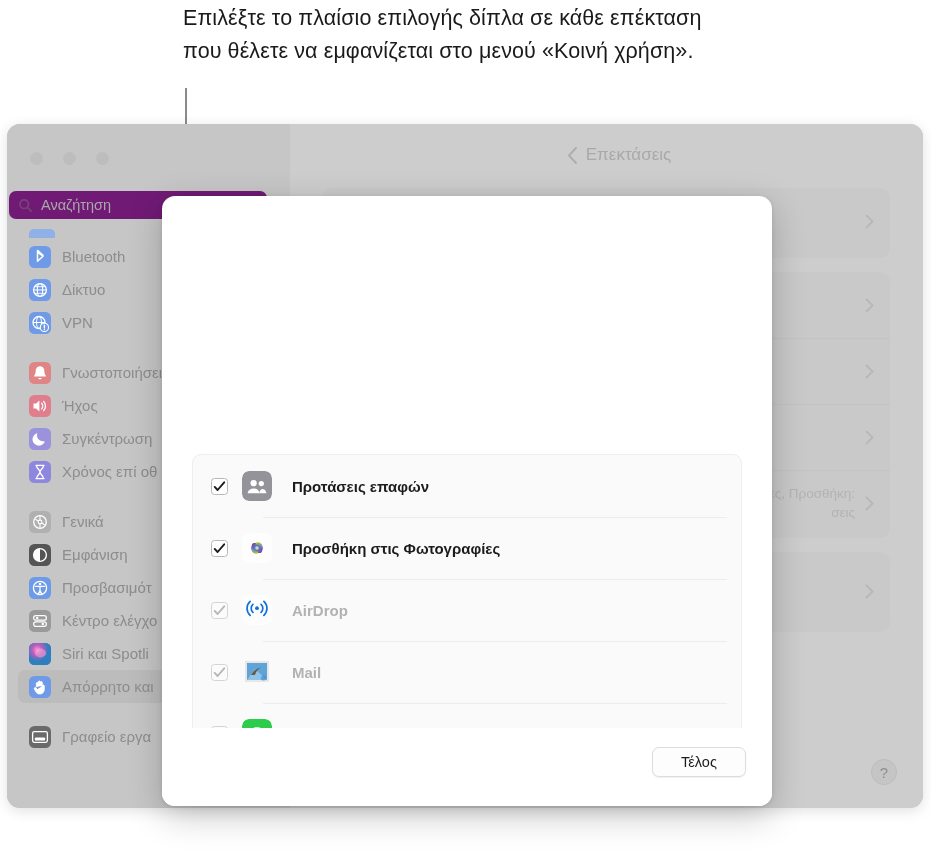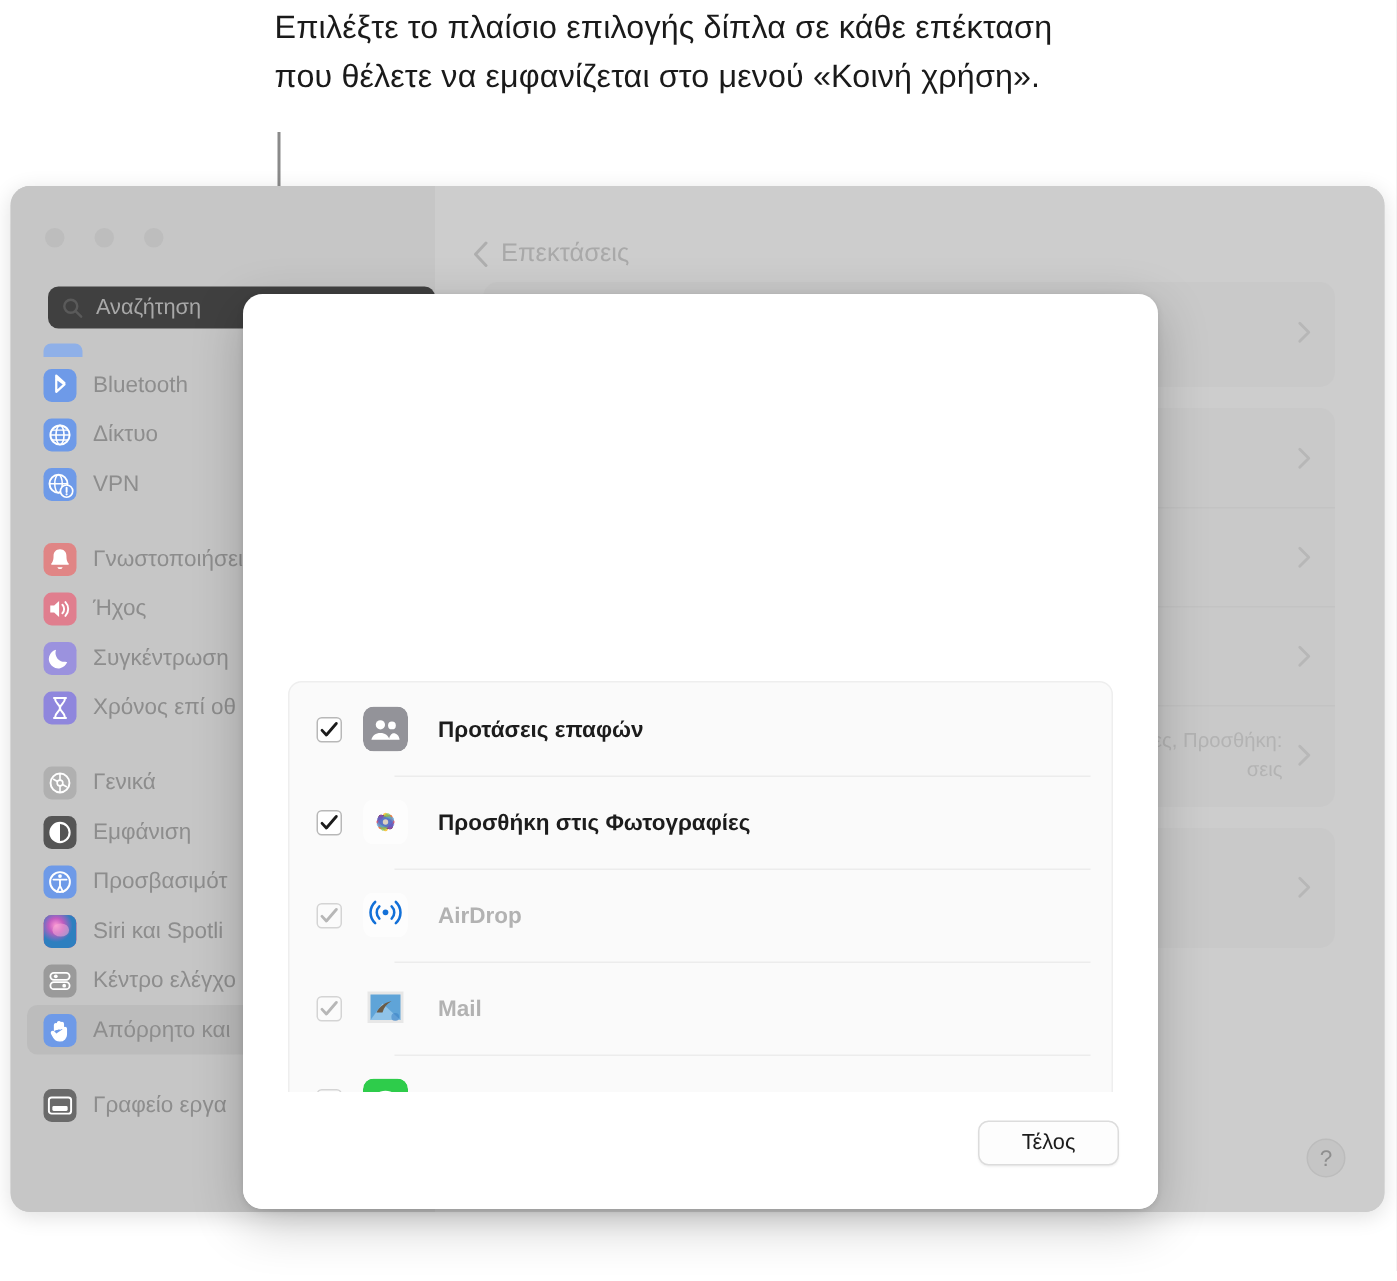--- a/index.html
+++ b/index.html
@@ -45,24 +45,24 @@
     box-shadow: 0 3px 14px rgba(0,0,0,0.12);
   }
   .bg-sidebar {
     position: absolute; left: 0; top: 0;
     width: 283px; height: 100%;
     background: #c6c6c6;
   }
   .traffic { position: absolute; left: 23px; top: 28px; display: flex; gap: 20px; }
   .traffic span { width: 13px; height: 13px; border-radius: 50%; background: #bdbdbd; }
   .search-field {
-    position: absolute; left: 25px; top: 67px;
+    position: absolute; left: 2px; top: 67px;
     width: 258px; height: 28px;
     border-radius: 7px;
-    background: #404040;
+    background: #701a75;
     display: flex; align-items: center; gap: 8px;
     padding: 0 9px;
   }
   .search-field .mag { width: 15px; height: 15px; opacity: .45; }
   .search-ph { font-size: 14.5px; color: #a8a8a8; }
 
   .sb-list {
     position: absolute; left: 0; top: 105px;
     width: 283px; bottom: 0;
   }
@@ -89,22 +89,22 @@
     overflow: hidden;
   }
   .sb-lb {
     font-size: 15px; color: #8d8d8d;
     white-space: nowrap;
   }
 
   
   .bg-detail { position: absolute; left: 283px; top: 0; right: 0; bottom: 0; background: #cdcdcd; }
   .bg-header {
-    position: absolute; left: 0; top: 14px; right: 0; height: 62px;
-    display: flex; align-items: center; gap: 8px; padding-left: 25px;
+    position: absolute; left: 0; top: 0; right: 0; height: 62px;
+    display: flex; align-items: center; gap: 8px; padding-left: 25px; justify-content: center;
   }
   .bg-back { width: 11px; height: 19px; opacity: .35; }
   .bg-title { font-size: 17px; color: #a9a9a9; }
   .bg-card {
     position: absolute; left: 32px; right: 33px;
     background: #c9c9c9;
     border-radius: 10px;
   }
   .bg-row {
     position: relative;
@@ -327,45 +327,45 @@
             <span class="sb-ic" style="background: rgb(110, 154, 232);">
               <svg viewBox="0 0 22 22" width="22" height="22">
                 <circle cx="11" cy="11" r="6.6" fill="none" stroke="#fff" stroke-width="1.3"></circle>
                 <circle cx="11" cy="7" r="1.25" fill="#fff"></circle>
                 <path d="M6.6 9.4h8.8M11 9.6v4m0 0-2 4m2-4 2 4" fill="none" stroke="#fff" stroke-width="1.25" stroke-linecap="round"></path>
               </svg>
             </span>
             <span class="sb-lb">Προσβασιμότ</span>
           </div>
           <div class="sb-item">
+            <span class="sb-ic" style="background: rgb(154, 154, 154);">
+              <svg viewBox="0 0 22 22" width="22" height="22">
+                <rect x="4.6" y="5.6" width="12.8" height="4.6" rx="2.3" fill="none" stroke="#fff" stroke-width="1.2"></rect>
+                <circle cx="8.2" cy="7.9" r="1.25" fill="#fff"></circle>
+                <rect x="4.6" y="11.8" width="12.8" height="4.6" rx="2.3" fill="none" stroke="#fff" stroke-width="1.2"></rect>
+                <circle cx="13.8" cy="14.1" r="1.25" fill="#fff"></circle>
+              </svg>
+            </span>
+            <span class="sb-lb">Κέντρο ελέγχο</span>
+          </div>
+          <div class="sb-item">
             <span class="sb-ic" style="background: rgb(176, 95, 160);">
               <svg viewBox="0 0 22 22" width="22" height="22">
                 <defs>
                   <radialGradient id="sg" cx="38%" cy="32%">
                     <stop offset="0%" stop-color="#ff9ad3"></stop>
                     <stop offset="45%" stop-color="#c05cc0"></stop>
                     <stop offset="100%" stop-color="#2e7fbf"></stop>
                   </radialGradient>
                 </defs>
                 <rect width="22" height="22" fill="url(#sg)"></rect>
                 <ellipse cx="11.5" cy="10" rx="5.6" ry="4.4" fill="#f4a9d6" opacity=".55"></ellipse>
               </svg>
             </span>
             <span class="sb-lb">Siri και Spotli</span>
-          </div>
-          <div class="sb-item">
-            <span class="sb-ic" style="background: rgb(154, 154, 154);">
-              <svg viewBox="0 0 22 22" width="22" height="22">
-                <rect x="4.6" y="5.6" width="12.8" height="4.6" rx="2.3" fill="none" stroke="#fff" stroke-width="1.2"></rect>
-                <circle cx="8.2" cy="7.9" r="1.25" fill="#fff"></circle>
-                <rect x="4.6" y="11.8" width="12.8" height="4.6" rx="2.3" fill="none" stroke="#fff" stroke-width="1.2"></rect>
-                <circle cx="13.8" cy="14.1" r="1.25" fill="#fff"></circle>
-              </svg>
-            </span>
-            <span class="sb-lb">Κέντρο ελέγχο</span>
           </div>
           <div class="sb-item selected">
             <span class="sb-ic" style="background: rgb(110, 154, 232);">
               <svg viewBox="0 0 22 22" width="22" height="22">
                 <path d="M7.3 11.2V7.4a1 1 0 0 1 2 0v3.1m0-.2V6a1 1 0 0 1 2 0v4.3m0-.3V6.6a1 1 0 0 1 2 0v3.8m0-.5a1 1 0 0 1 2 0v3.6c0 2.4-1.8 4.5-4.4 4.5-2.3 0-3.6-1.2-4.3-2.6l-1.3-2.5a1 1 0 0 1 1.6-1.1l1.4 1.4" fill="#fff" stroke="#fff" stroke-width="0.8" stroke-linejoin="round"></path>
               </svg>
             </span>
             <span class="sb-lb">Απόρρητο και</span>
           </div>
           <div class="sb-gap"></div>

